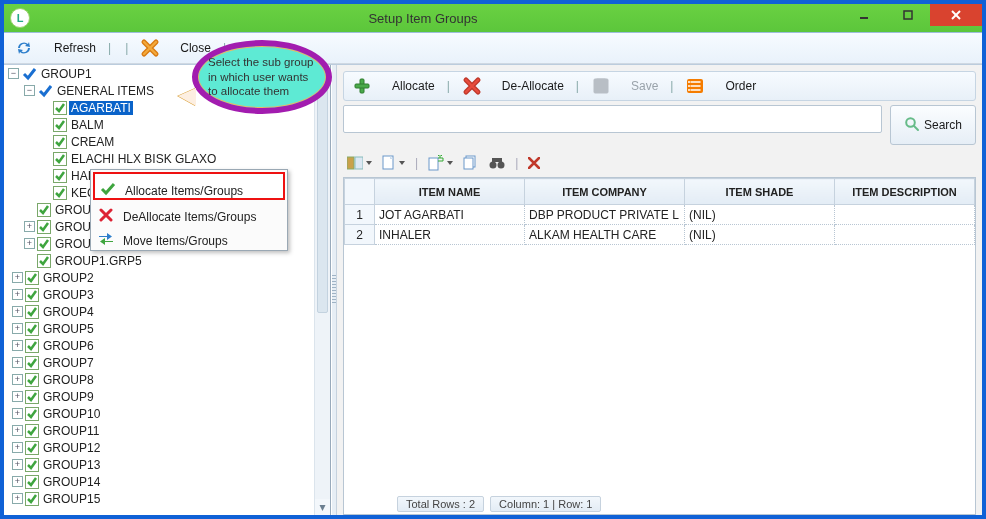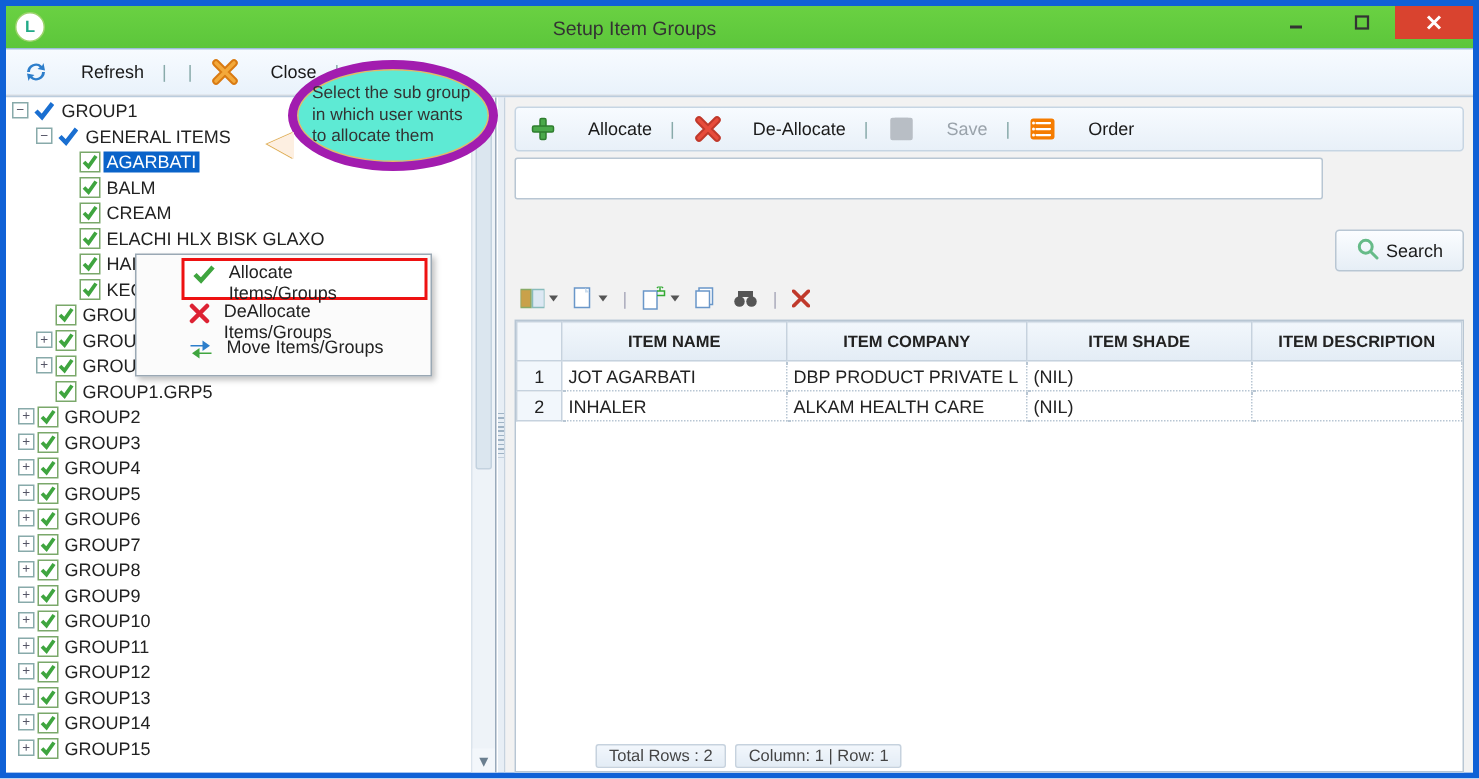--- a/index.html
+++ b/index.html
@@ -29,21 +29,21 @@
   .tree-vsbar .track { flex:1; width:100%; position:relative;}
   .tree-vsbar .thumb { position:absolute; top:2px; left:2px; right:2px; height:55%; background:#dbe6ef; border:1px solid #c3d2df; border-radius:2px;}
   .splitter { width:6px; background:#e7eef5; border-left:1px solid #fff; border-right:1px solid #c6d2de; display:flex; align-items:center; justify-content:center;}
   .splitter .grip { width:4px; height:30px; background:repeating-linear-gradient(#9fb3c5 0 1px, transparent 1px 3px);}
   .right { flex:1; background:#f2f2f2; display:flex; flex-direction:column; position:relative; }
   
   .actionbar { margin:6px 6px 4px 6px; height:30px; background:linear-gradient(#f7fbff,#e8f0f8); border:1px solid #c6d5e3; border-radius:3px; display:flex; align-items:center; padding:12px 4px; gap:2px;}
   
   .searchrow { margin:0 6px 4px 6px; display:flex; gap:8px; }
   .searchbox { flex:1; height:28px; background:#fff; border:1px solid #b8c6d3; border-radius:2px; }
-  .searchbtn { width:86px; height:28px; background:linear-gradient(#fbfdff,#e6eef6); border:1px solid #b8c6d3; border-radius:3px; display:flex; align-items:center; justify-content:center; gap:4px; color:#1a1a1a;margin-top:48px;}
+  .searchbtn { width:86px; height:40px; background:linear-gradient(#fbfdff,#e6eef6); border:1px solid #b8c6d3; border-radius:3px; display:flex; align-items:center; justify-content:center; gap:4px; color:#1a1a1a;}
   
   .minitb { margin:2px 6px 0 6px; height:24px; display:flex; align-items:center; gap:10px; padding:2px 4px;}
   .minibtn { display:flex; align-items:center; gap:1px; }
   .dd { width:0; height:0; border-left:3px solid transparent; border-right:3px solid transparent; border-top:4px solid #555; margin-left:2px;}
   
   .gridwrap { margin:2px 6px 0 6px; flex:1; background:#fff; border:1px solid #b8c6d3; overflow:hidden; position:relative;}
   .grid { width:100%; border-collapse:collapse; table-layout:fixed; }
   .grid th { background:linear-gradient(#f2f7fc,#e3ecf5); border:1px solid #c6d2de; font-weight:bold; height:26px; font-size:11px; }
   .grid td { border:1px dotted #b8c6d3; height:20px; padding:0 4px; font-size:12px; white-space:nowrap; overflow:hidden;}
   .grid .rownum { width:30px; text-align:center; background:#f2f7fc; border:1px solid #c6d2de;}
@@ -57,21 +57,21 @@
   .node { display:flex; align-items:center; height:17px; gap:2px; white-space:nowrap;}
   .tw { width:11px; height:11px; border:1px solid #8aa; background:#fff; display:inline-flex; align-items:center; justify-content:center; font-size:9px; line-height:1; color:#556; cursor:default;}
   .tw.blank { border:none; background:none; }
   .chk { width:14px; height:14px; border:1px solid #7aa86a; background:#fff; display:inline-flex; align-items:center; justify-content:center;}
   .chk svg { display:block;}
   .nlabel { padding:0 2px; }
   .nlabel.sel { background:#0a63c9; color:#ffffff; }
   .bluecheck { width:16px; height:16px; display:inline-flex; align-items:center; justify-content:center;}
   
   .ctxmenu { position:absolute; left:86px; top:104px; width:198px; background:#fbfbfb; border:1px solid #9aa8b4; box-shadow:2px 2px 4px rgba(0,0,0,.25); padding:2px; z-index:30;}
-  .ctxmenu .mi { display:flex; align-items:flex-start; gap:8px; height:24px; padding:0 16px 0 4px;margin-left:28px; }
+  .ctxmenu .mi { display:flex; align-items:flex-end; gap:8px; height:24px; padding:0 16px 0 4px; }
   .ctxmenu .mi .cicon{ width:18px; height:18px; display:flex; align-items:center; justify-content:center;}
   .ctxmenu .mi.hl { border:2px solid #e11; background:#fff; height:28px;}
   
   .callout { position:absolute; left:188px; top:36px; width:140px; height:74px; z-index:40; }
   .callout .bubble { width:140px; height:74px; border:6px solid #a21caf; border-radius:50%; background:#5eead4; display:flex; align-items:center; justify-content:center; text-align:left; padding:6px 10px; font-size:11.5px; color:#333; line-height:1.25; box-shadow:0 0 0 1px #e9b764 inset;}
   .callout .tail { position:absolute; left:-14px; top:48px; width:0; height:0; border-top:8px solid transparent; border-bottom:10px solid transparent; border-right:18px solid #fdefe1; filter:drop-shadow(-1px 0 0 #d69a2d);}
 </style>
 </head>
 <body>
 

